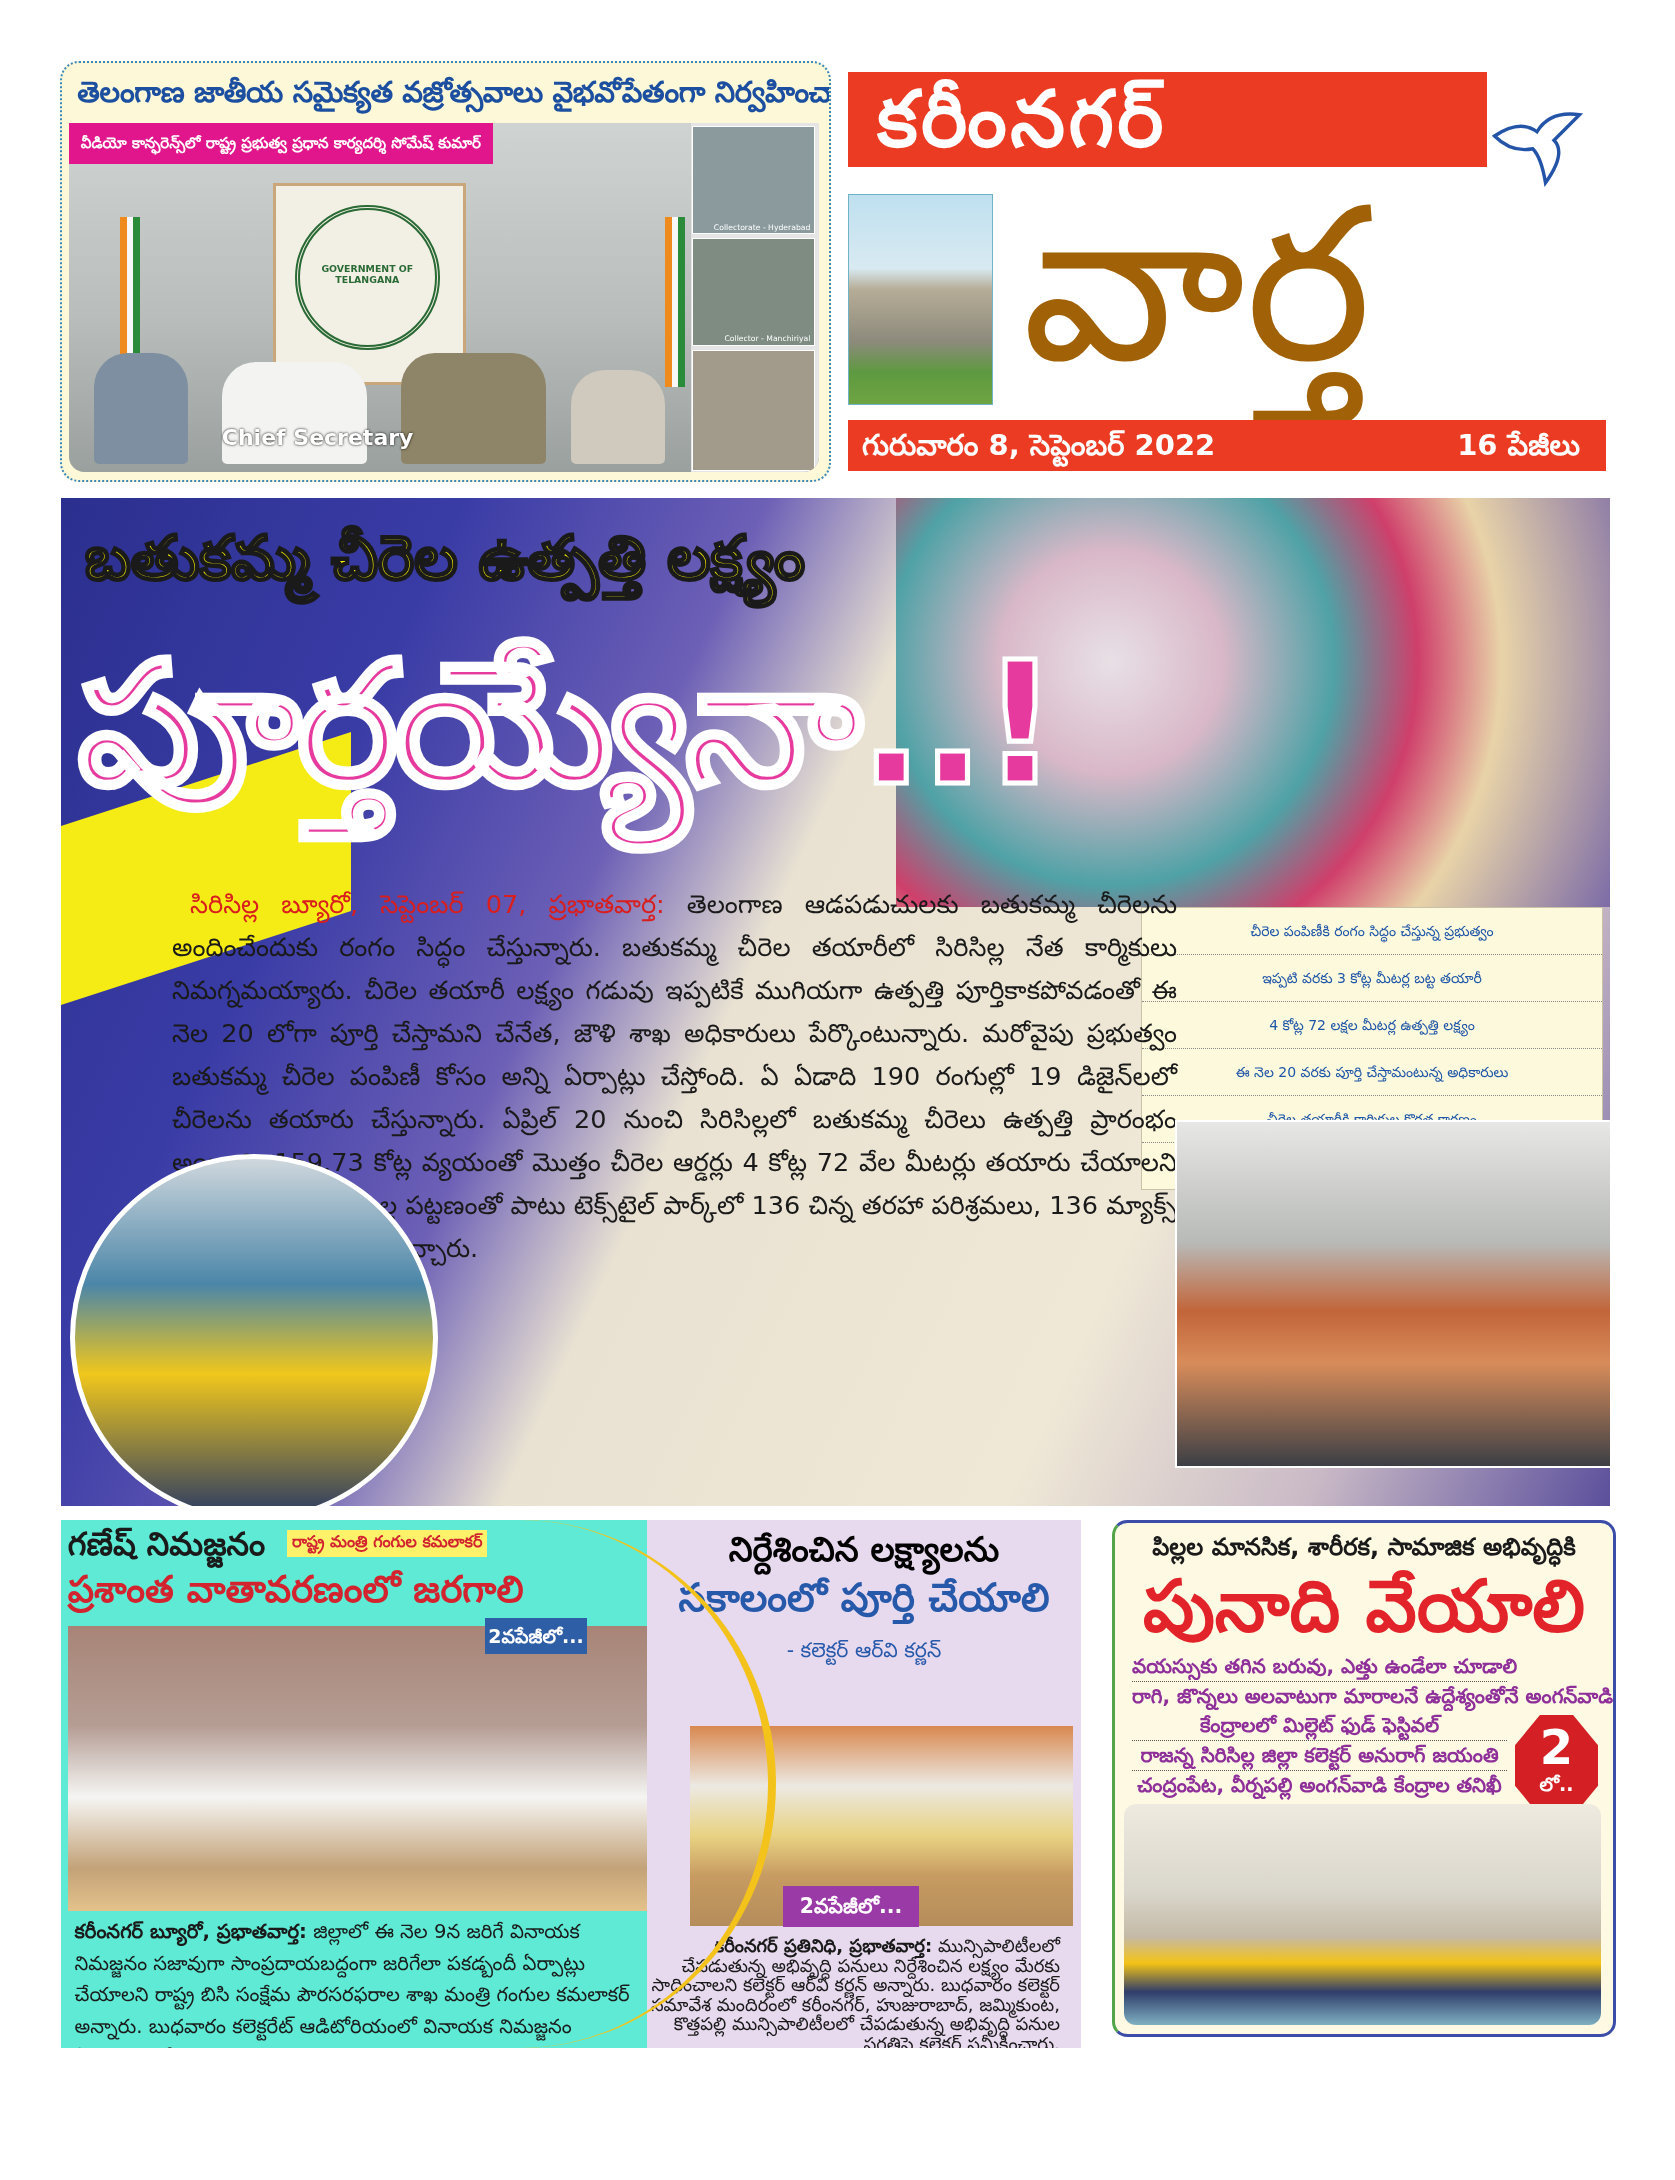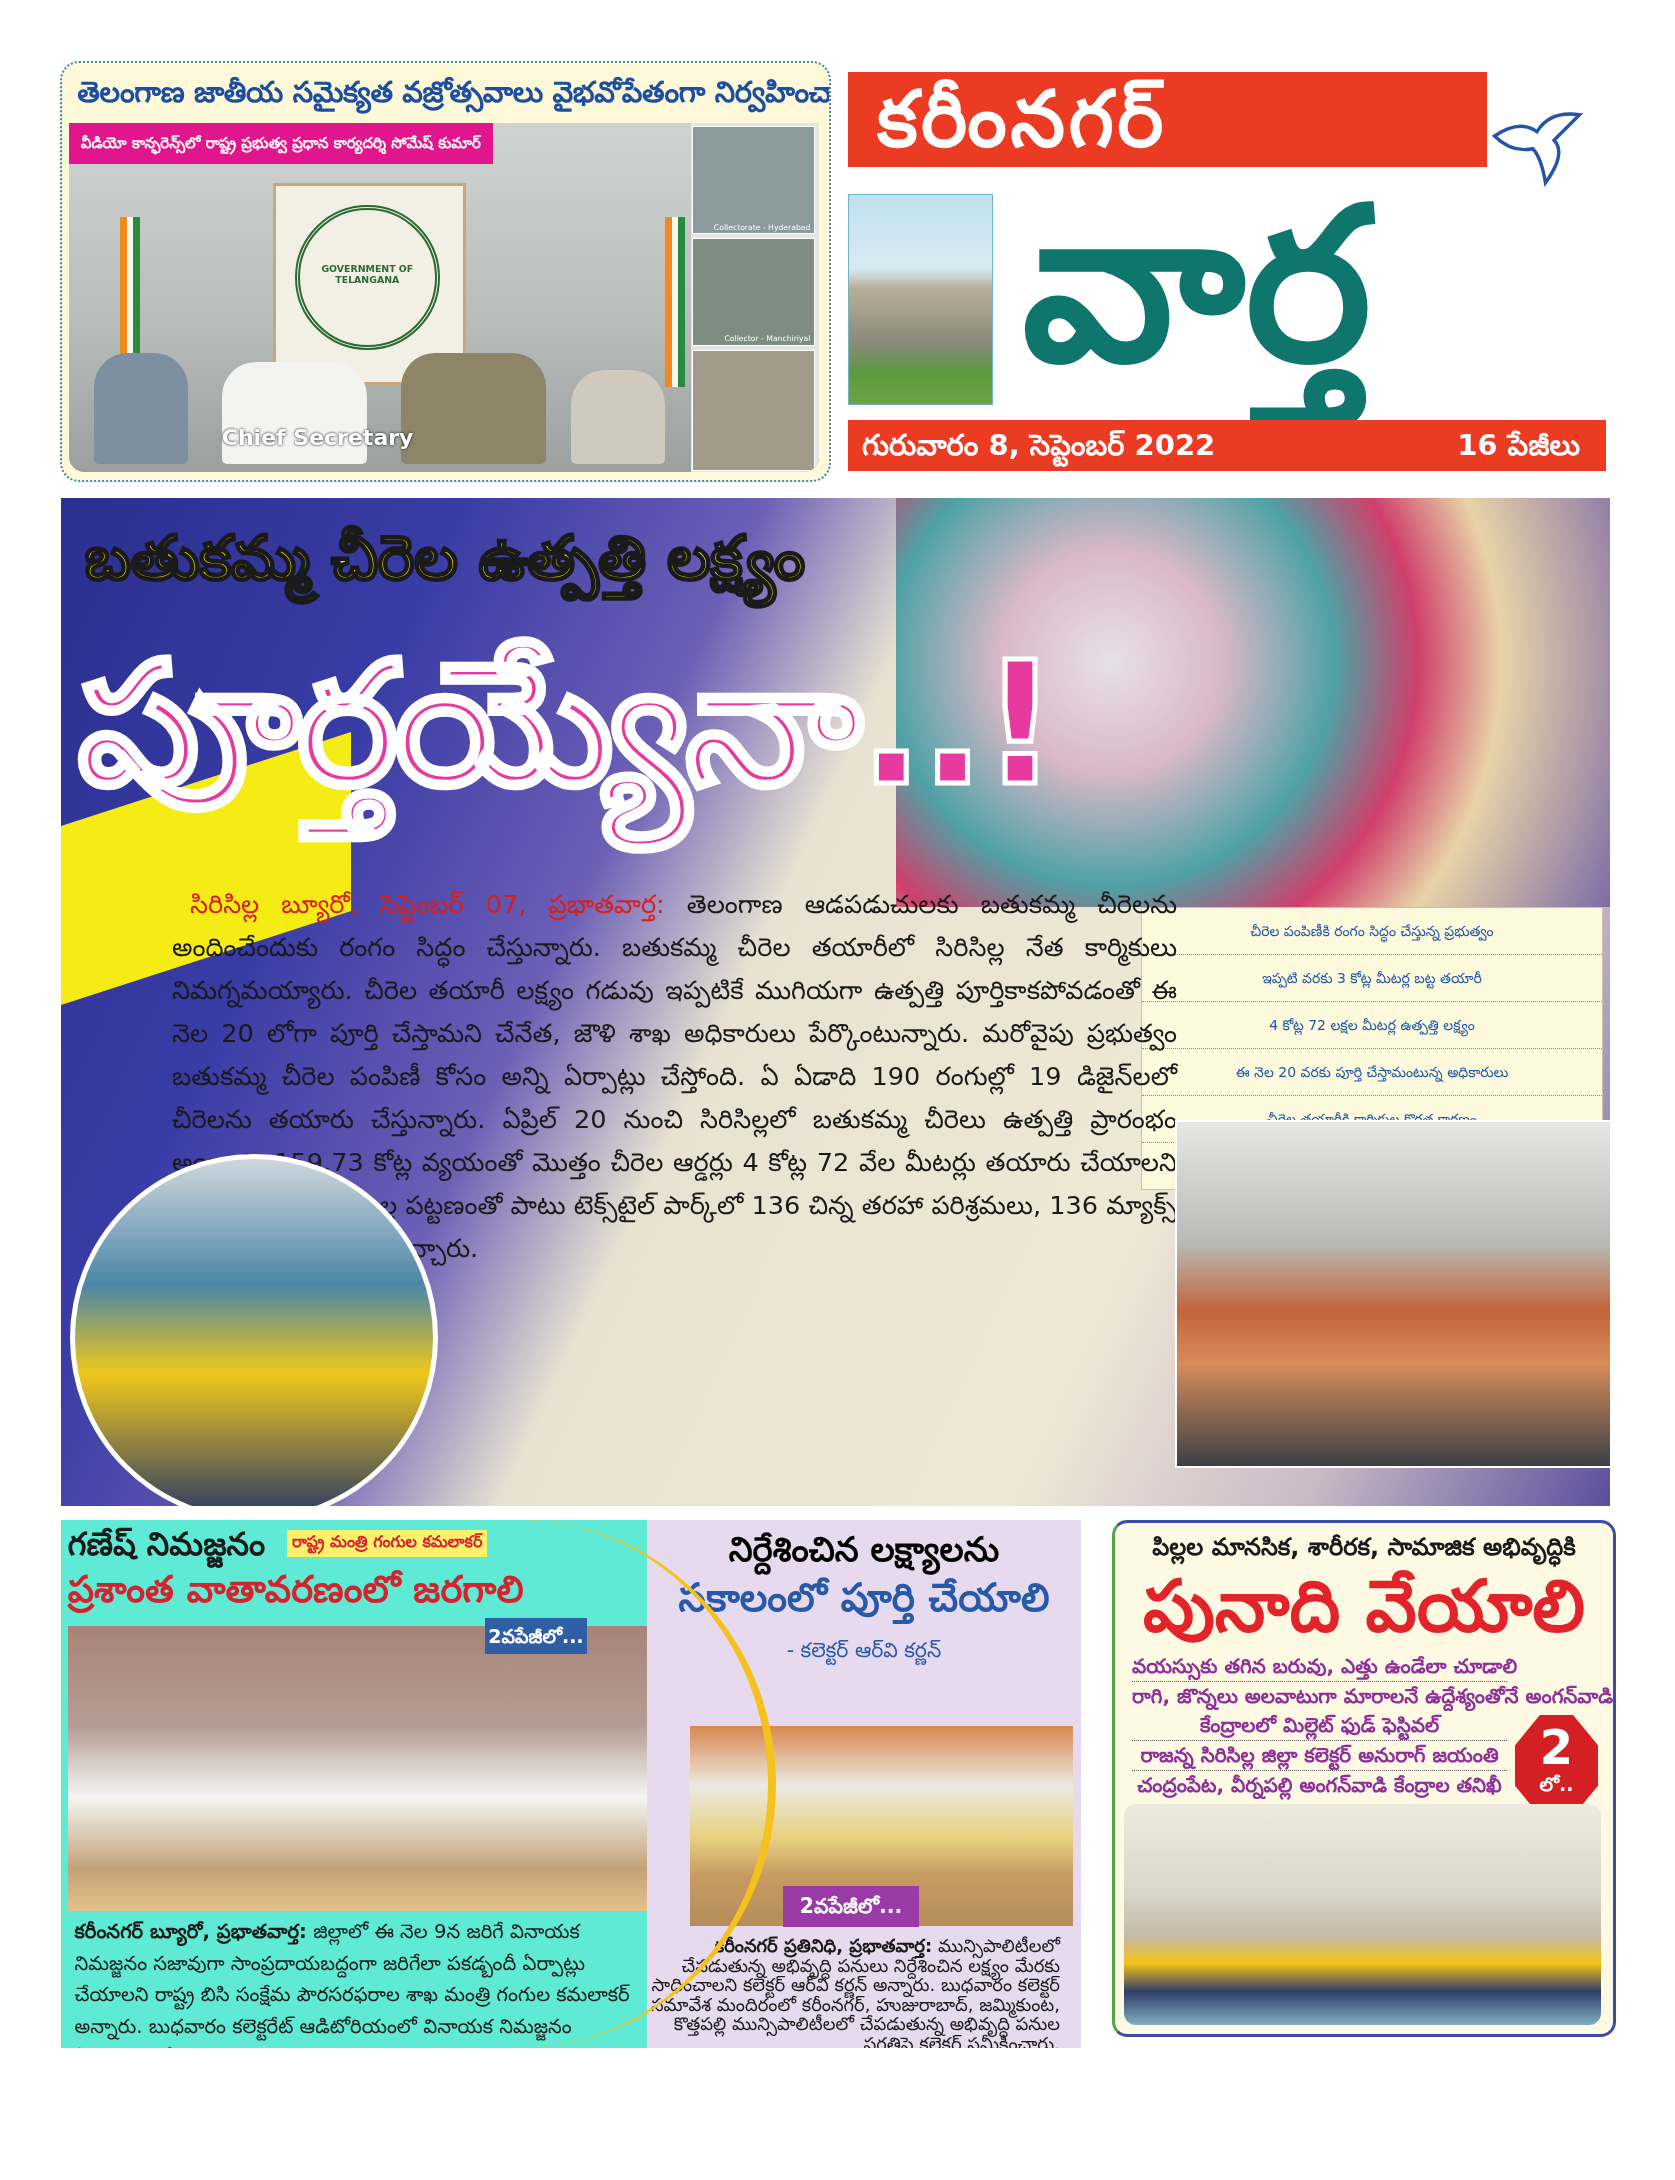--- a/index.html
+++ b/index.html
@@ -20,21 +20,21 @@
   #tl-panels{right:0;top:0;width:128px;height:349px;background:#e5e5e5;}
   .vpanel{position:absolute;left:1px;width:121px;background:#8a9a9d;border:1.7px solid #fff;text-align:center;}
   .vpanel span{position:absolute;bottom:1.7px;right:3.4px;font-size:7.7px;color:#fff;}
   #tl-caption{left:153px;top:302px;font-size:22px;color:#fff;font-weight:bold;text-shadow:0 0 2.6px #000;}
 
   
   #mast-red{left:848px;top:72px;width:639px;height:95px;background:#ec3b23;}
   #mast-city{left:877px;top:72px;font-size:78px;font-weight:bold;color:#fff;line-height:95px;letter-spacing:3.4px;}
   #mast-dove{left:1486px;top:102px;width:102px;height:85px;}
   #mast-dam{left:848px;top:194px;width:143px;height:209px;background:linear-gradient(180deg,#bfe0ef 0%,#d8eaf2 35%,#b6ad97 45%,#8d8a7c 70%,#5d9a3f 85%,#6fa443 100%);border:0.9px solid #6fb3c7;}
-  #mast-name{left:1022px;top:162px;font-size:213px;font-weight:bold;color:#0f766e;line-height:247px;}
+  #mast-name{left:1022px;top:162px;font-size:213px;font-weight:normal;color:#a16207;line-height:247px;}
   #mast-bar{left:848px;top:420px;width:758px;height:51px;background:#ec3b23;}
   #mast-date{left:862px;top:420px;line-height:51px;font-size:29px;font-weight:bold;color:#fff;}
   #mast-pages{right:95px;top:420px;line-height:51px;font-size:29px;font-weight:bold;color:#fff;}
 
   
   #lead{left:61px;top:498px;width:1549px;height:1008px;overflow:hidden;background:linear-gradient(115deg,#2b2f8e 0%,#3a3ca6 20%,#6c5fb6 35%,#e9e2d2 45%,#efe8d6 70%,#c9b9c6 85%,#5b4f9c 100%);}
   #lead-yellow{left:0;top:281px;width:290px;height:179px;background:#f5ec16;transform:skewY(-18deg);}
   #lead-photo{left:835px;top:0;width:716px;height:409px;background:radial-gradient(circle at 30% 40%,#e8e0e6 0,#d9b8c8 20%,#4fa2a6 40%,#cf3f6b 55%,#e8d3a8 70%,#7b6aa7 100%);}
   #lead-kicker{left:24px;top:24px;font-size:61px;font-weight:bold;color:#f7ee00;-webkit-text-stroke:2.6px #1a1a1a;white-space:nowrap;}
   #lead-head{left:17px;top:128px;font-size:170px;font-weight:bold;color:#e63a9e;-webkit-text-stroke:5.1px #ffffff;white-space:nowrap;letter-spacing:-3.4px;line-height:196px;}

